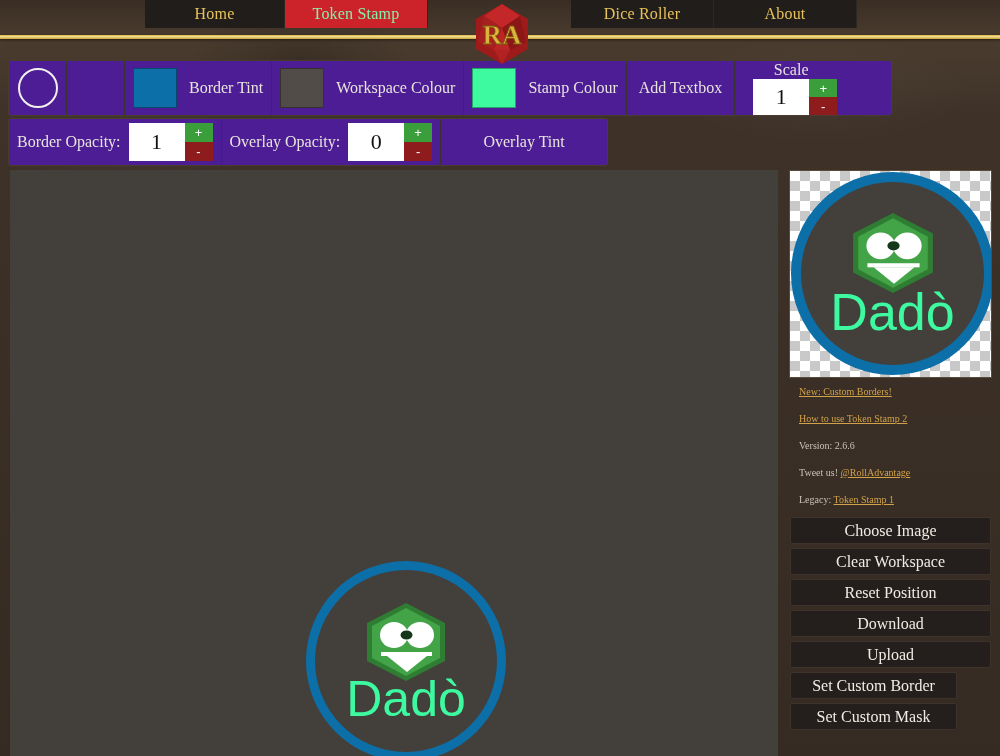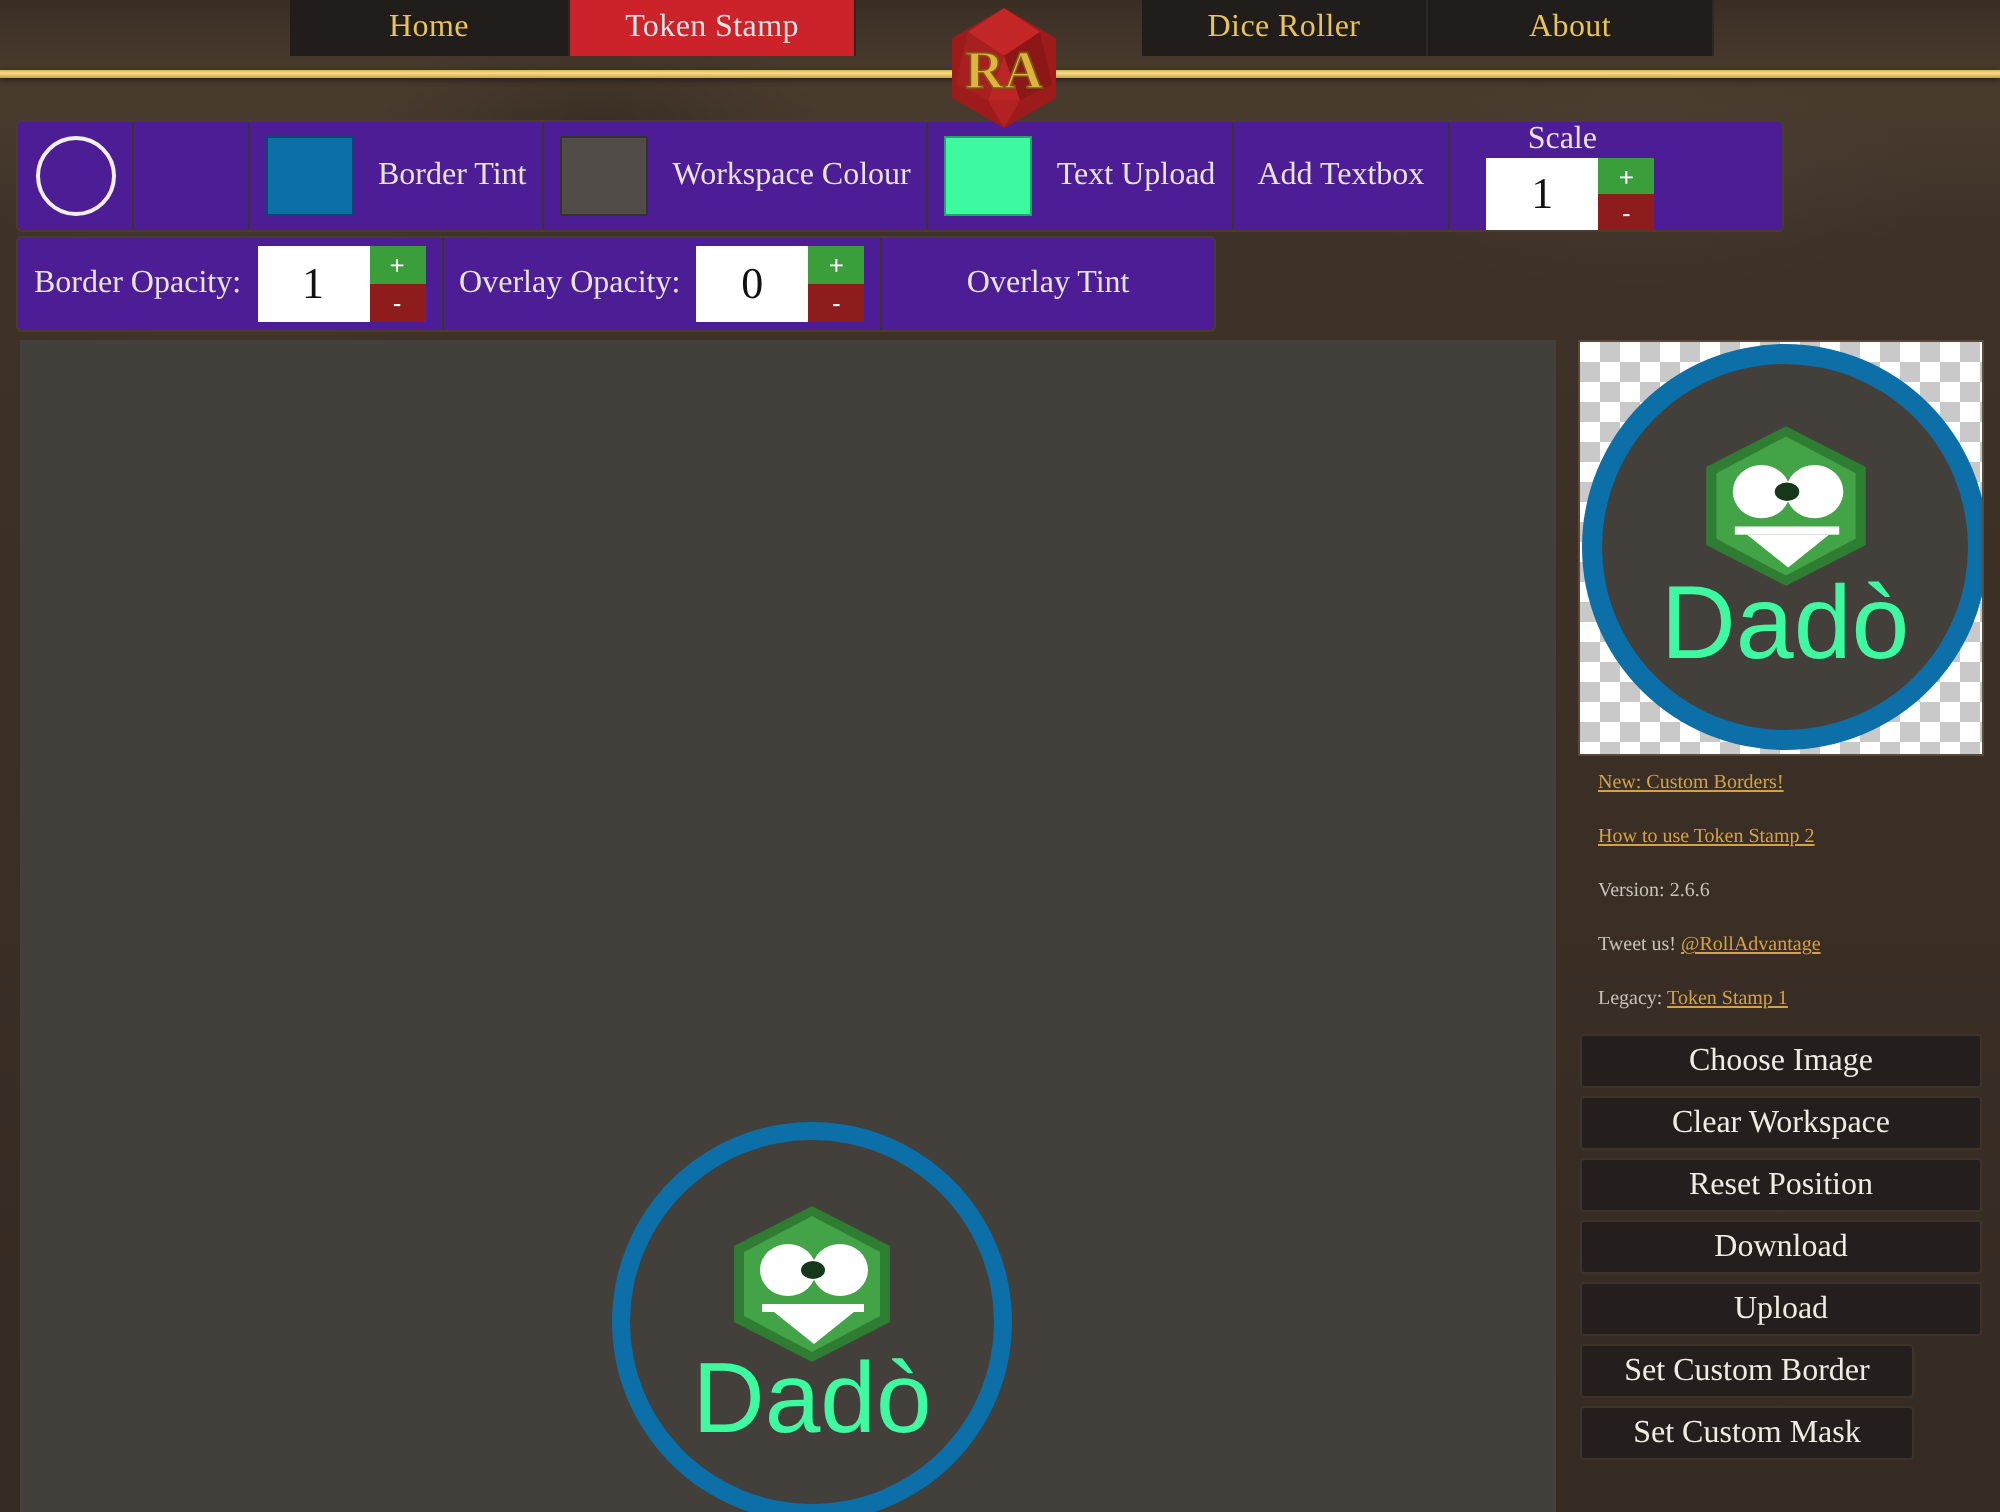--- a/index.html
+++ b/index.html
@@ -41,21 +41,21 @@
     height: 28px;
     background: #211d1a;
     color: #e8c35a;
     font-size: 16px;
     display: flex;
     align-items: center;
     justify-content: center;
     letter-spacing: .2px;
     border-right: 1px solid #2e2824;
   }
-  .nav-item.active { background: #cc2229; color: #e5e5e5; }
+  .nav-item.active { background: #cc2229; color: #86efac; }
   .nav-item.n-home  { width: 140px; }
   .nav-item.n-token { width: 143px; }
   .nav-gap { width: 143px; }
   .nav-item.n-dice  { width: 143px; }
   .nav-item.n-about { width: 143px; }
 
   
   .gold-rule {
     position: absolute;
     top: 35px; left: 0;
@@ -283,21 +283,21 @@
     <span class="cell-label">Border Tint</span>
   </div>
 
   <div class="cell">
     <span class="swatch" style="background:#514c47"></span>
     <span class="cell-label">Workspace Colour</span>
   </div>
 
   <div class="cell">
     <span class="swatch" style="background:#3dfaa0"></span>
-    <span class="cell-label">Text Upload</span>
+    <span class="cell-label">Stamp Colour</span>
   </div>
 
   <div class="cell cell-addtext">
     <span>Add Textbox</span>
   </div>
 
   <div class="cell cell-scale">
     <span>Scale</span>
     <span class="num-wrap">
       <span class="num-input">1</span>

